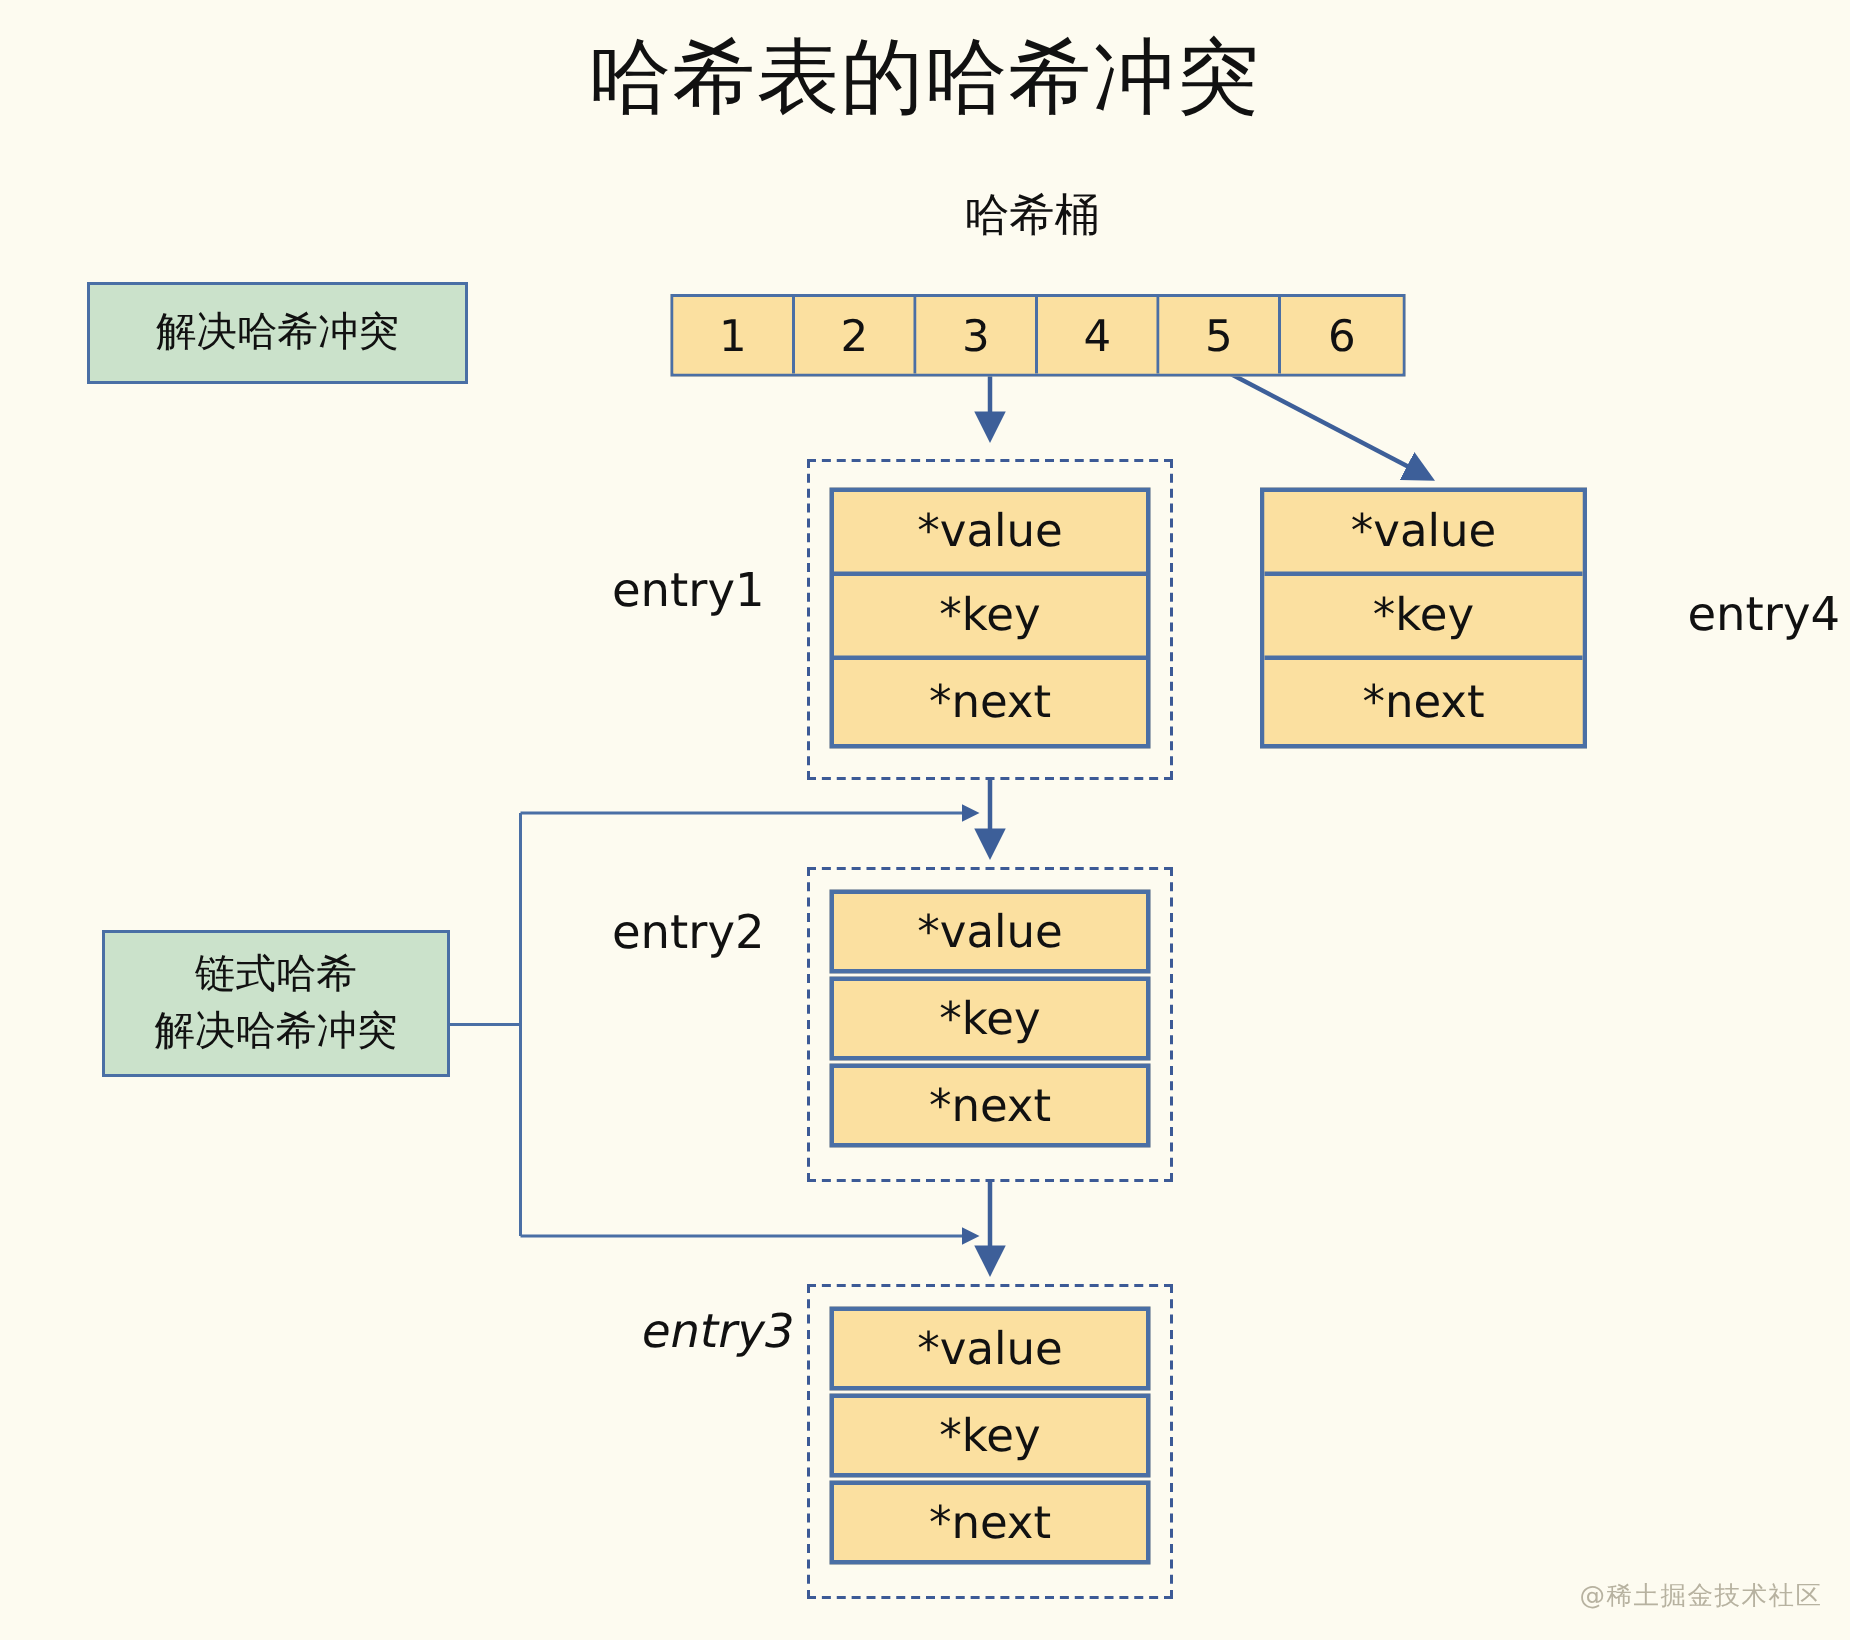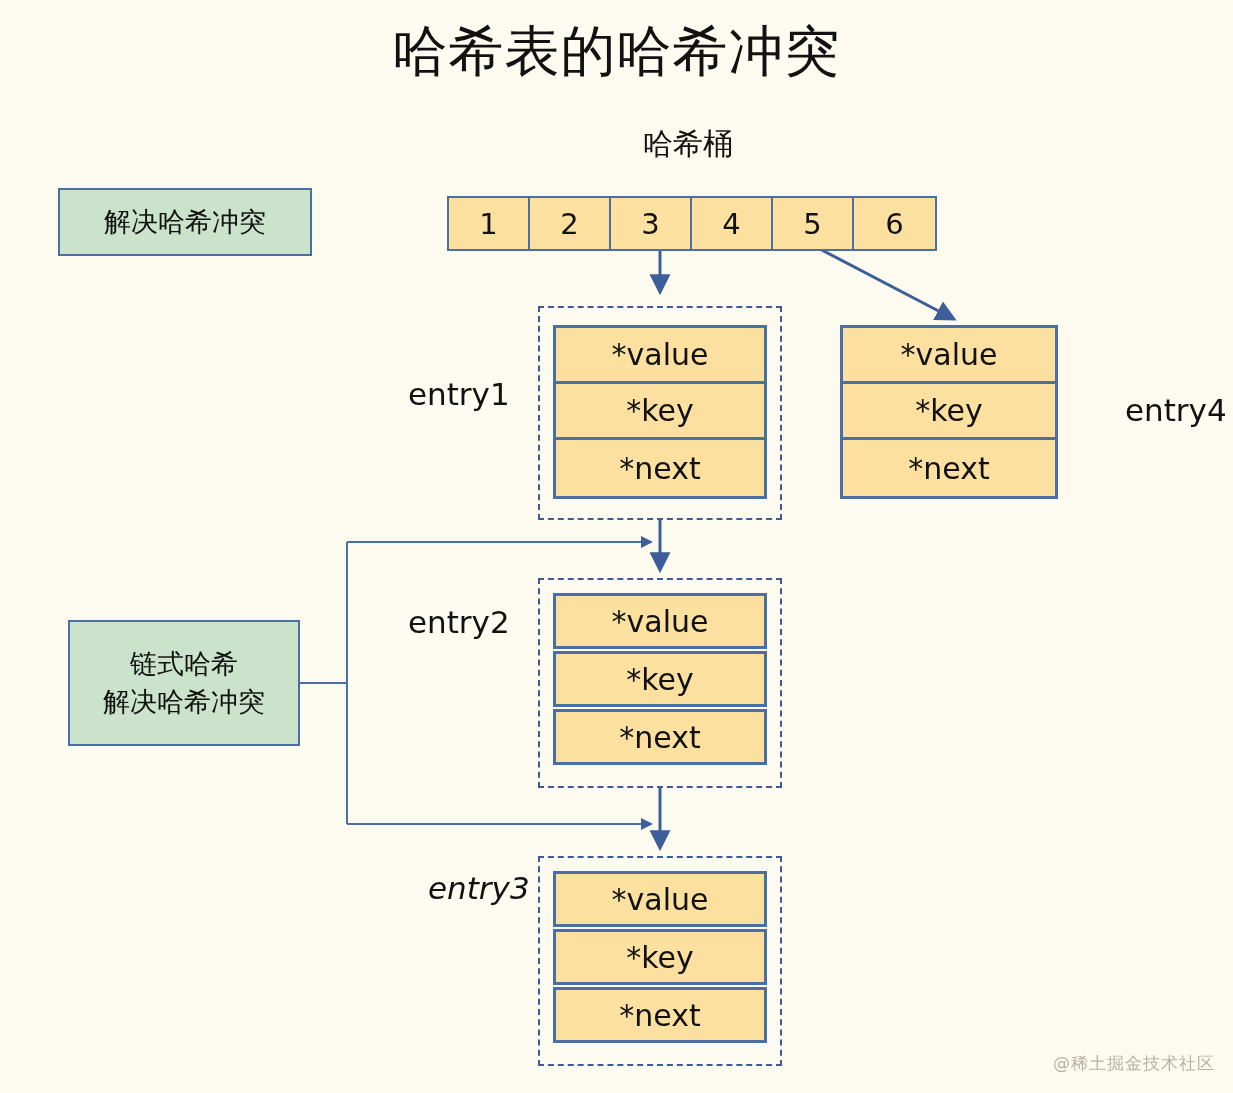--- a/index.html
+++ b/index.html
@@ -93,21 +93,21 @@
   #note-global {
     left: 58px;
     top: 188px;
     width: 254px;
     height: 68px;
   }
   #note-chain {
     left: 68px;
     top: 620px;
     width: 232px;
-    height: 126px;
+    height: 98px;
   }
   .dashed {
     position: absolute;
     box-sizing: border-box;
     border: 2px dashed #3c5a96;
     background: transparent;
   }
   .struct {
     position: absolute;
     box-sizing: border-box;

